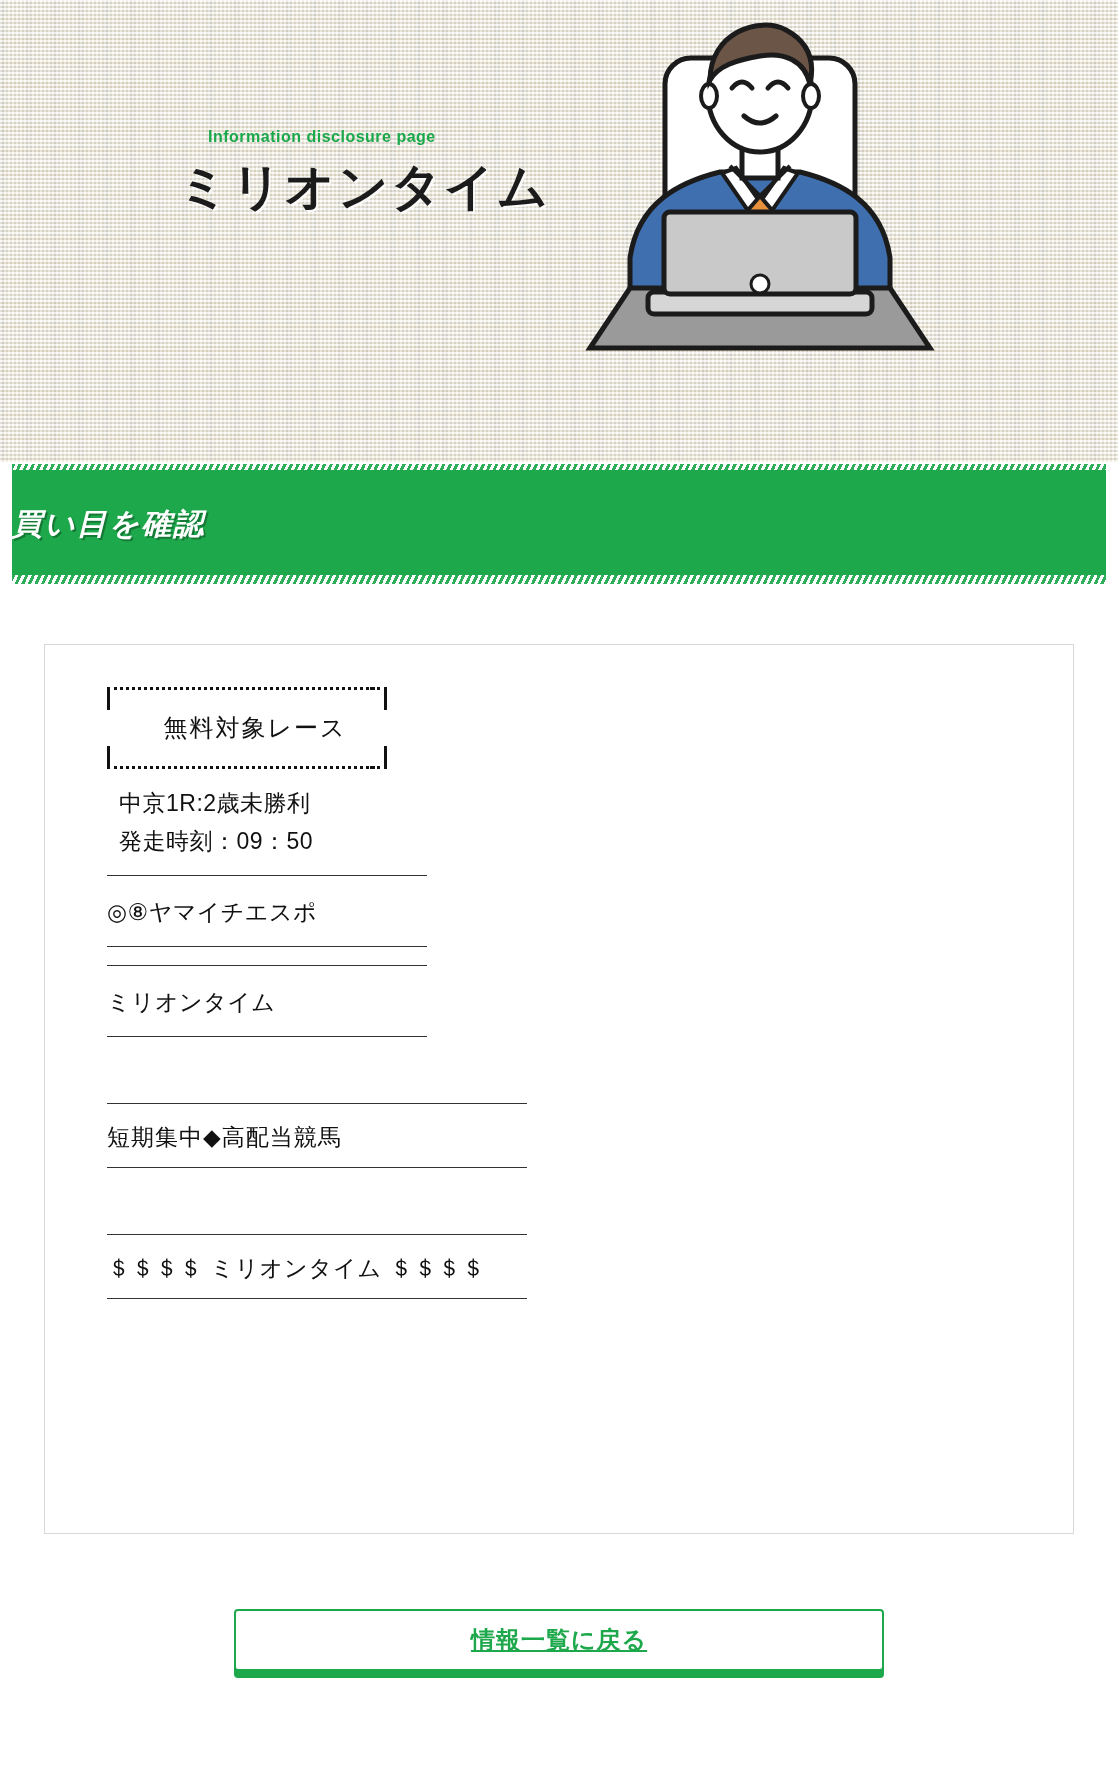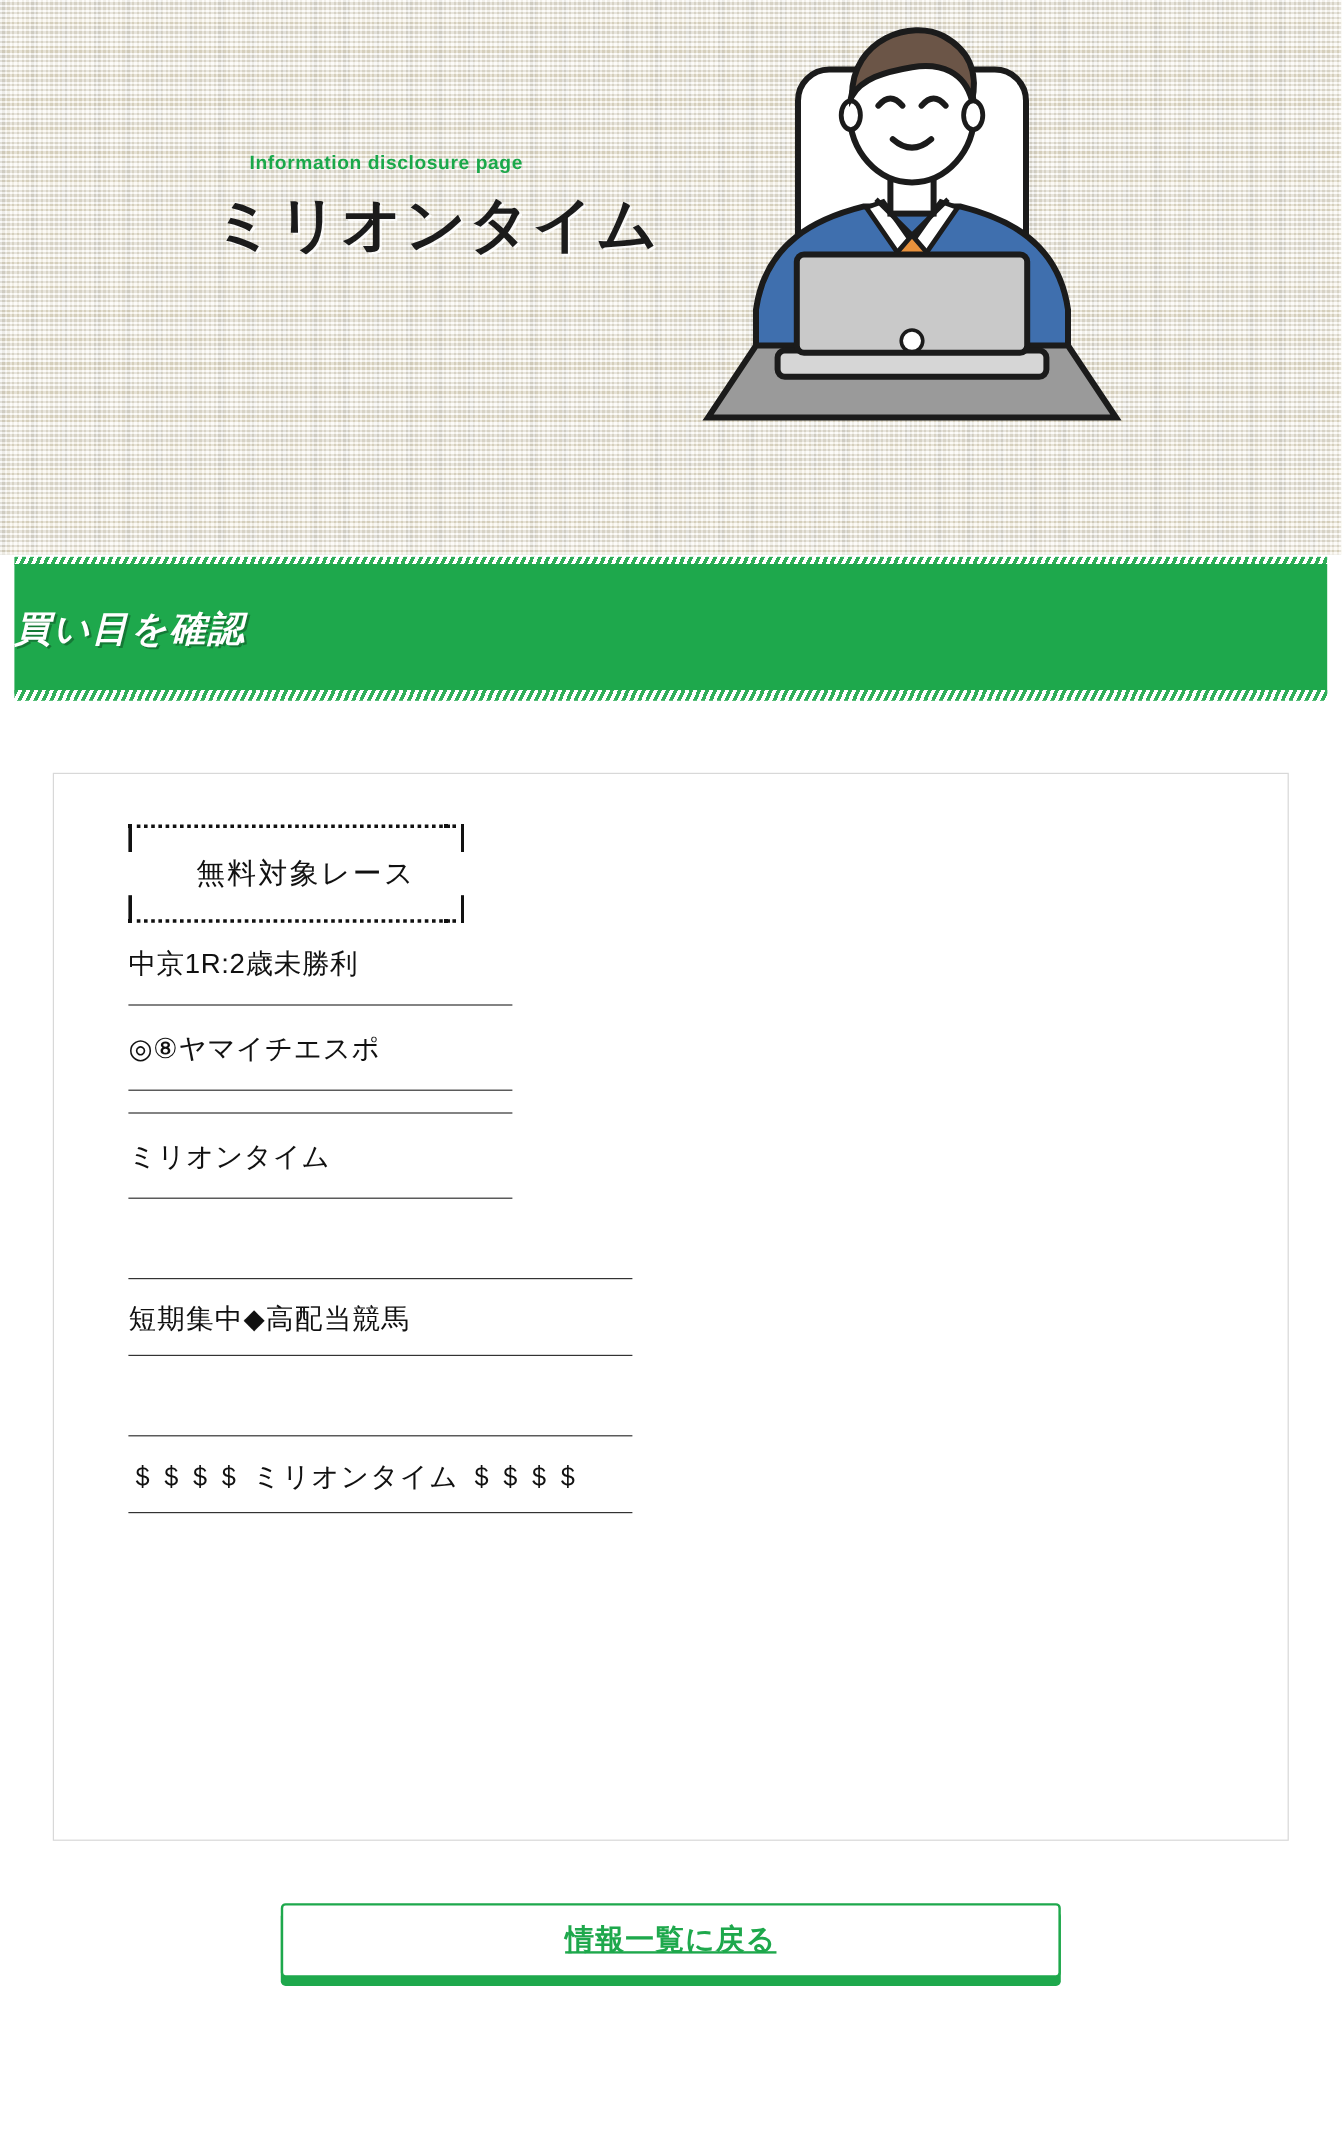--- a/index.html
+++ b/index.html
@@ -166,21 +166,21 @@
   .rule {
     border: 0;
     border-top: 1px solid #333;
     width: 320px;
     margin: 14px 0 18px 0;
   }
   .rule.wide {
     width: 420px;
   }
   .block {
-    margin: 0 0 2px 0;
+    margin: 0 0 2px 12px;
   }
   .center-note {
     font-size: 23px;
     color: #111;
     text-align: left;
     width: 420px;
     margin: 0;
     letter-spacing: 1px;
   }
   .gap {
@@ -203,20 +203,21 @@
     border-radius: 4px;
     color: #1ea84c;
     font-size: 24px;
     font-weight: bold;
     letter-spacing: 1px;
     line-height: 58px;
     text-align: center;
     box-shadow: 0 7px 0 0 #1ea84c;
     cursor: pointer;
     box-sizing: border-box;
+    margin-top: 23px;
   }
 </style>
 </head>
 <body>
 
 <div id="page">
 
   <div class="hero">
 
     <div class="hero-text">
@@ -275,20 +276,21 @@
         <div class="race-label">
           <span class="bracket bk-tl"></span>
           <span class="bracket bk-tr"></span>
           <span class="bracket bk-bl"></span>
           <span class="bracket bk-br"></span>
           <span class="lbl">無料対象レース</span>
         </div>
 
         <div class="block">
           <p class="line">中京1R:2歳未勝利</p>
+          <p class="line">発走時刻：09：50</p>
         </div>
         <hr class="rule">
 
         <p class="line">◎⑧ヤマイチエスポ</p>
         <hr class="rule">
 
         <hr class="rule">
 
         <p class="line">ミリオンタイム</p>
         <hr class="rule">

